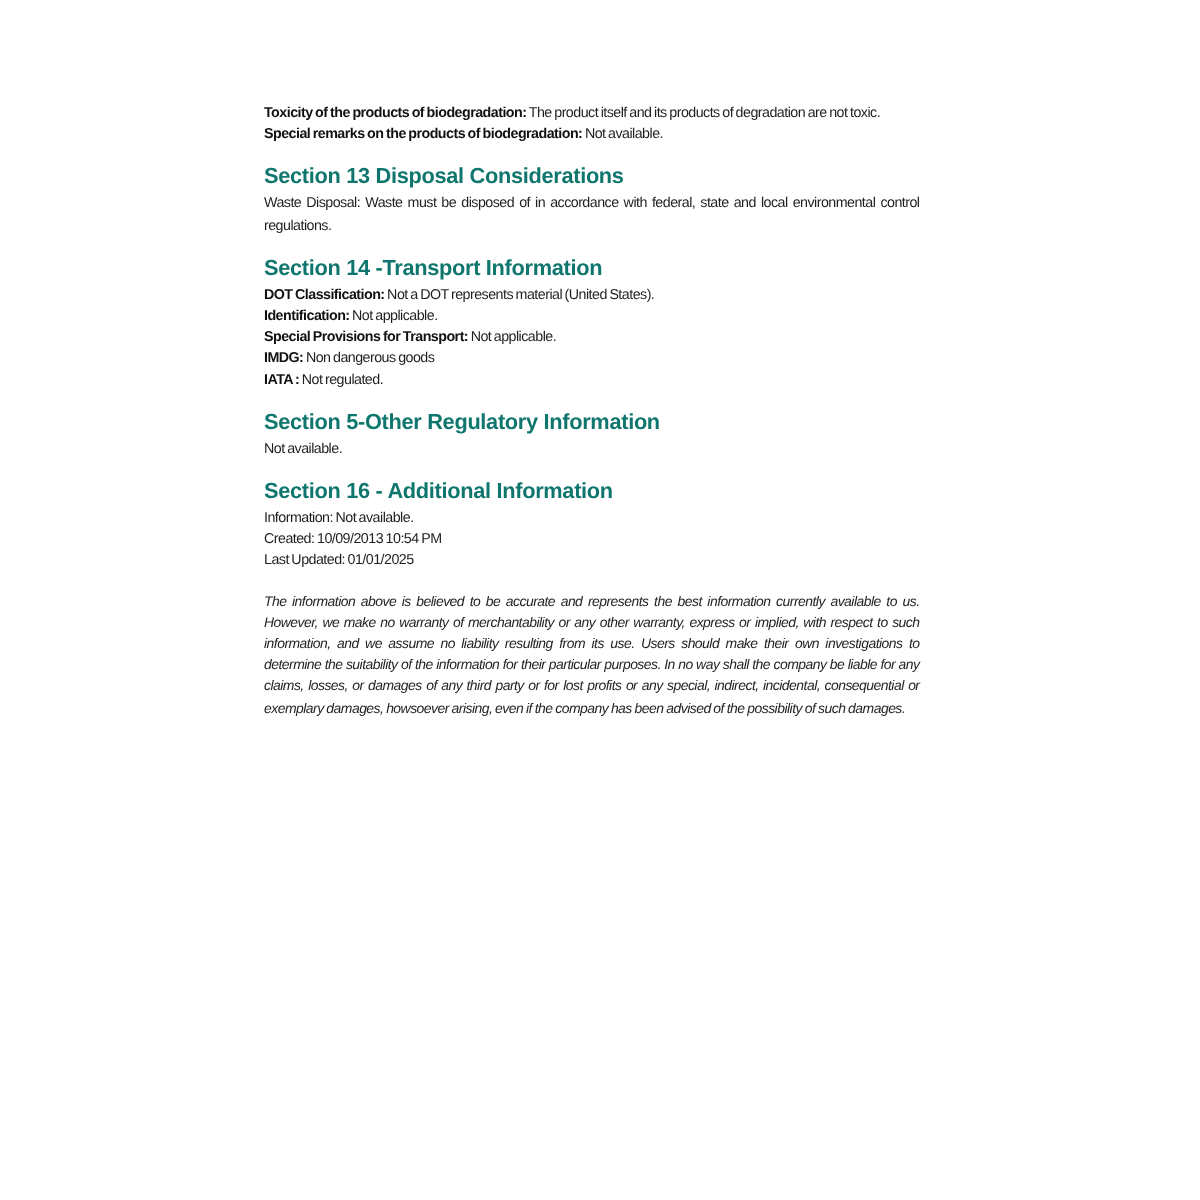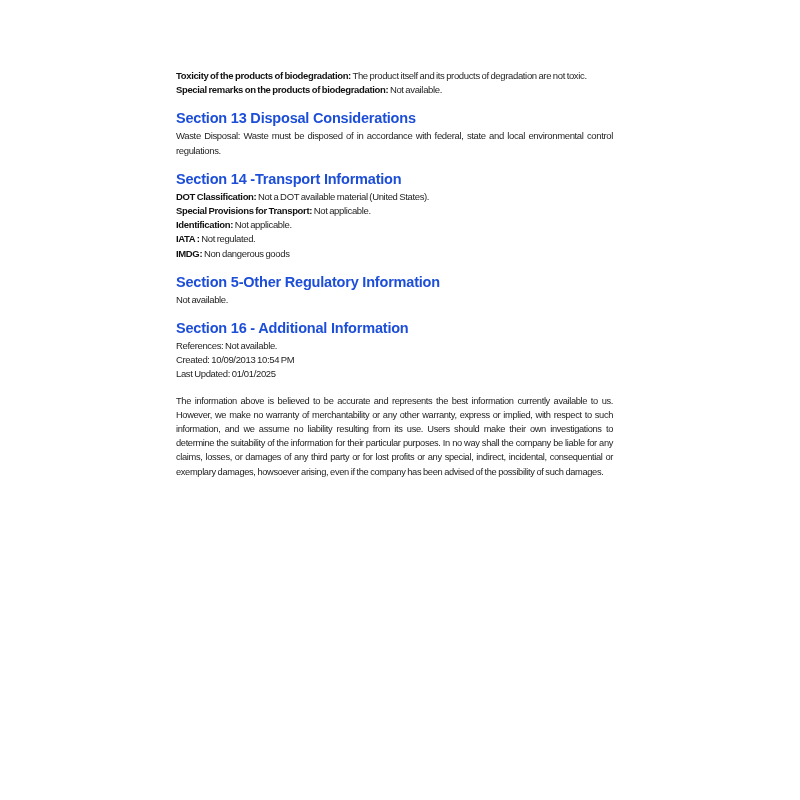--- a/index.html
+++ b/index.html
@@ -39,55 +39,56 @@
     color: #1f1f1f;
   }
   .lbl { font-weight: bold; color: #111111; }
   .section-heading {
     font-size: 14.5px;
     font-weight: bold;
     line-height: 18px;
     letter-spacing: -0.2px;
     margin-top: 12px;
     margin-bottom: 2px;
-    color: #1d4ed8;
+    color: #0f766e;
   }
   .disclaimer {
     margin-top: 12px;
     font-size: 9.3px;
+    font-style: italic;
     line-height: 14.2px;
     letter-spacing: -0.35px;
     word-spacing: -0.4px;
     text-align: justify;
     color: #242424;
   }
 </style>
 </head>
 <body>
 
 <div class="page">
   <div class="content">
 
     <div class="body-text"><span class="lbl">Toxicity of the products of biodegradation:</span> <span>The product itself and its products of degradation are not toxic.</span></div>
     <div class="body-text"><span class="lbl">Special remarks on the products of biodegradation:</span> <span>Not available.</span></div>
 
     <div class="section-heading">Section 13 Disposal Considerations</div>
     <div class="body-text">Waste Disposal: Waste must be disposed of in accordance with federal, state and local environmental control regulations.</div>
 
     <div class="section-heading">Section 14 -Transport Information</div>
-    <div class="line"><span class="lbl">DOT Classification:</span> <span>Not a DOT available material (United States).</span></div>
+    <div class="line"><span class="lbl">DOT Classification:</span> <span>Not a DOT represents material (United States).</span></div>
+    <div class="line"><span class="lbl">Identification:</span> <span>Not applicable.</span></div>
     <div class="line"><span class="lbl">Special Provisions for Transport:</span> <span>Not applicable.</span></div>
-    <div class="line"><span class="lbl">Identification:</span> <span>Not applicable.</span></div>
+    <div class="line"><span class="lbl">IMDG:</span> <span>Non dangerous goods</span></div>
     <div class="line"><span class="lbl">IATA :</span> <span>Not regulated.</span></div>
-    <div class="line"><span class="lbl">IMDG:</span> <span>Non dangerous goods</span></div>
 
     <div class="section-heading">Section 5-Other Regulatory Information</div>
     <div class="line">Not available.</div>
 
     <div class="section-heading">Section 16 - Additional Information</div>
-    <div class="line">References: Not available.</div>
+    <div class="line">Information: Not available.</div>
     <div class="line">Created: 10/09/2013 10:54 PM</div>
     <div class="line">Last Updated: 01/01/2025</div>
 
     <div class="disclaimer">The information above is believed to be accurate and represents the best information currently available to us. However, we make no warranty of merchantability or any other warranty, express or implied, with respect to such information, and we assume no liability resulting from its use. Users should make their own investigations to determine the suitability of the information for their particular purposes. In no way shall the company be liable for any claims, losses, or damages of any third party or for lost profits or any special, indirect, incidental, consequential or exemplary damages, howsoever arising, even if the company has been advised of the possibility of such damages.</div>
 
   </div>
 </div>
 
 </body></html>

